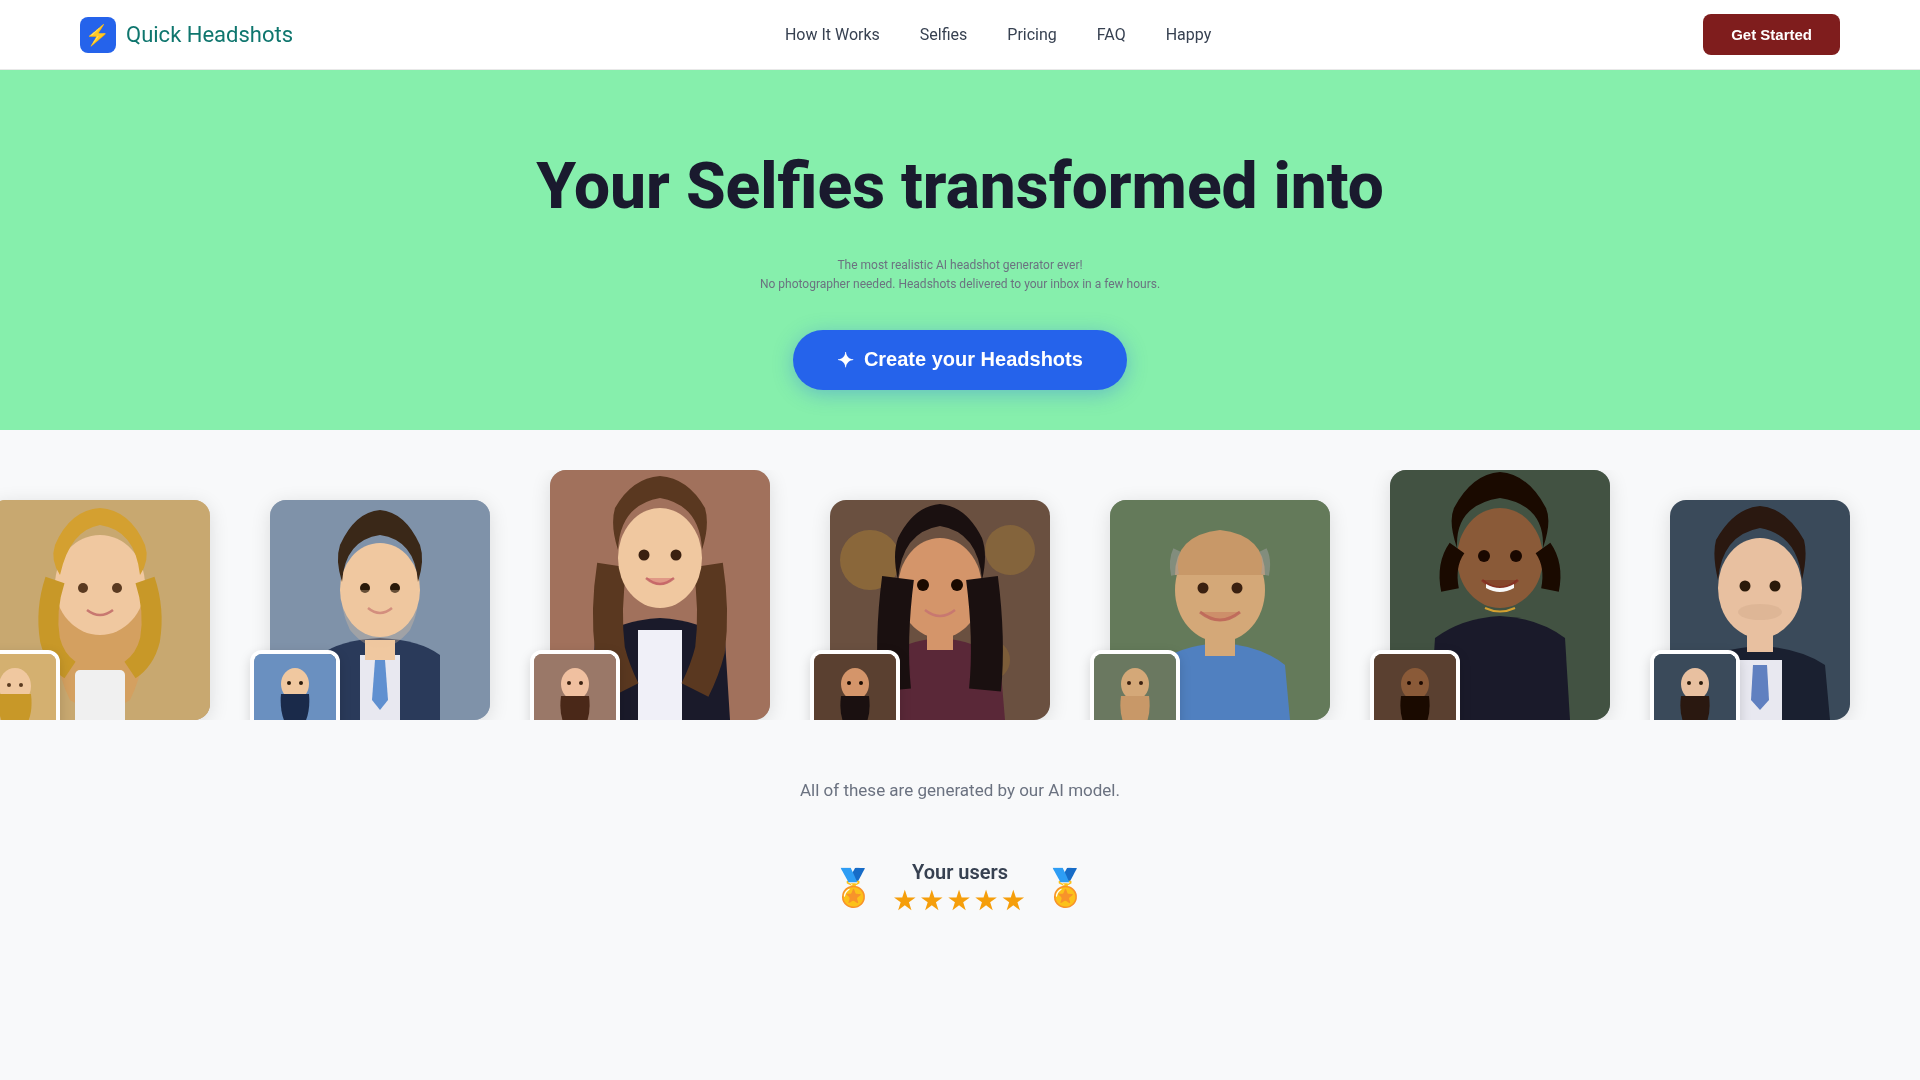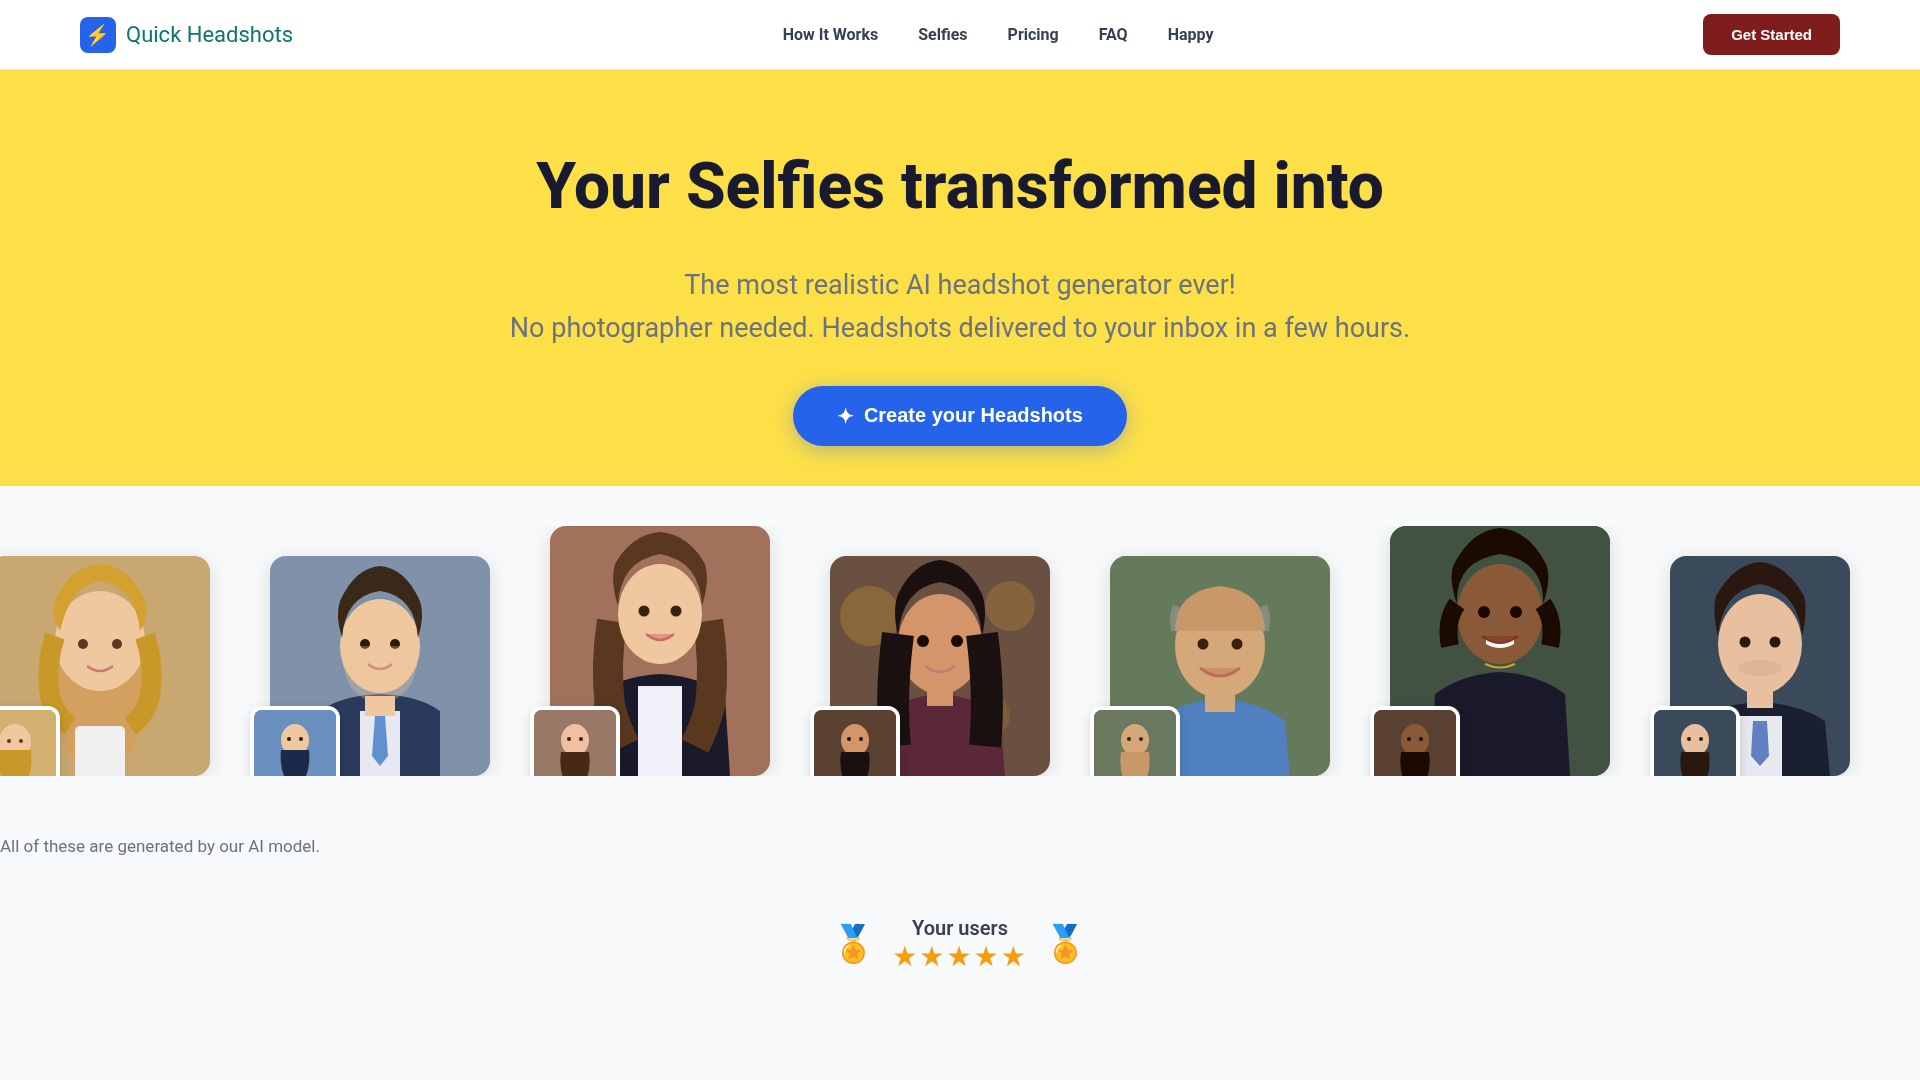--- a/index.html
+++ b/index.html
@@ -12,38 +12,38 @@
       border-bottom: 1px solid #e8e8e8; position: sticky; top: 0; z-index: 100;
     }
     .navbar-brand { display: flex; align-items: center; gap: 10px; }
     .brand-icon {
       width: 36px; height: 36px; background: #2563eb; border-radius: 8px;
       display: flex; align-items: center; justify-content: center; color: #fff; font-size: 20px; font-weight: 900;
     }
     .brand-name { font-size: 22px; font-weight: 400; color: #0f766e; }
     .navbar-links { display: flex; gap: 40px; align-items: center; }
     .navbar-links a {
-      text-decoration: none; color: #374151; font-size: 16px; font-weight: 700;
+      text-decoration: none; color: #374151; font-size: 16px; font-weight: 400;
       cursor: pointer;
     }
     .btn-get-started {
       background: #7f1d1d; color: #fff; border: none; border-radius: 8px;
       padding: 12px 28px; font-size: 15px; font-weight: 600; cursor: pointer;
     }
 
     
     .hero {
-      text-align: center; padding: 80px 40px 40px; background: #fde047;
+      text-align: center; padding: 80px 40px 40px; background: #86efac;
     }
     .hero h1 {
       font-size: 64px; font-weight: 800; color: #1a1a2e; line-height: 1.15; margin-bottom: 0;
     }
     .hero h1 .highlight { color: #2563eb; }
     .hero-sub {
-      margin-top: 40px; font-size: 27px; color: #6b7280; line-height: 1.6;
+      margin-top: 32px; font-size: 12px; color: #6b7280; line-height: 1.6;
     }
     .btn-create {
       display: inline-flex; align-items: center; gap: 10px;
       margin-top: 36px; background: #2563eb; color: #fff; border: none;
       border-radius: 50px; padding: 18px 44px; font-size: 20px; font-weight: 600;
       cursor: pointer; box-shadow: 0 4px 20px rgba(37,99,235,0.35);
     }
     .sparkle-icon { font-size: 20px; }
 
     
@@ -81,21 +81,21 @@
       position: absolute; bottom: -20px; left: -20px;
       width: 90px; height: 90px; border-radius: 12px; overflow: hidden;
       border: 4px solid #fff; box-shadow: 0 4px 12px rgba(0,0,0,0.15);
     }
     .thumb-placeholder {
       width: 100%; height: 100%; display: flex; align-items: center; justify-content: center;
       font-size: 28px; font-weight: 700; color: #fff;
     }
 
     .gallery-caption {
-      text-align: left; margin-top: 60px; font-size: 17px; color: #6b7280; padding-bottom: 20px;
+      text-align: center; margin-top: 60px; font-size: 17px; color: #6b7280; padding-bottom: 20px;
     }
 
     
     .happy-section {
       text-align: center; padding: 20px 0 40px; background: #f8f9fa;
     }
     .laurel-wrap {
       display: inline-flex; align-items: center; gap: 16px; margin-bottom: 8px;
     }
     .laurel {

